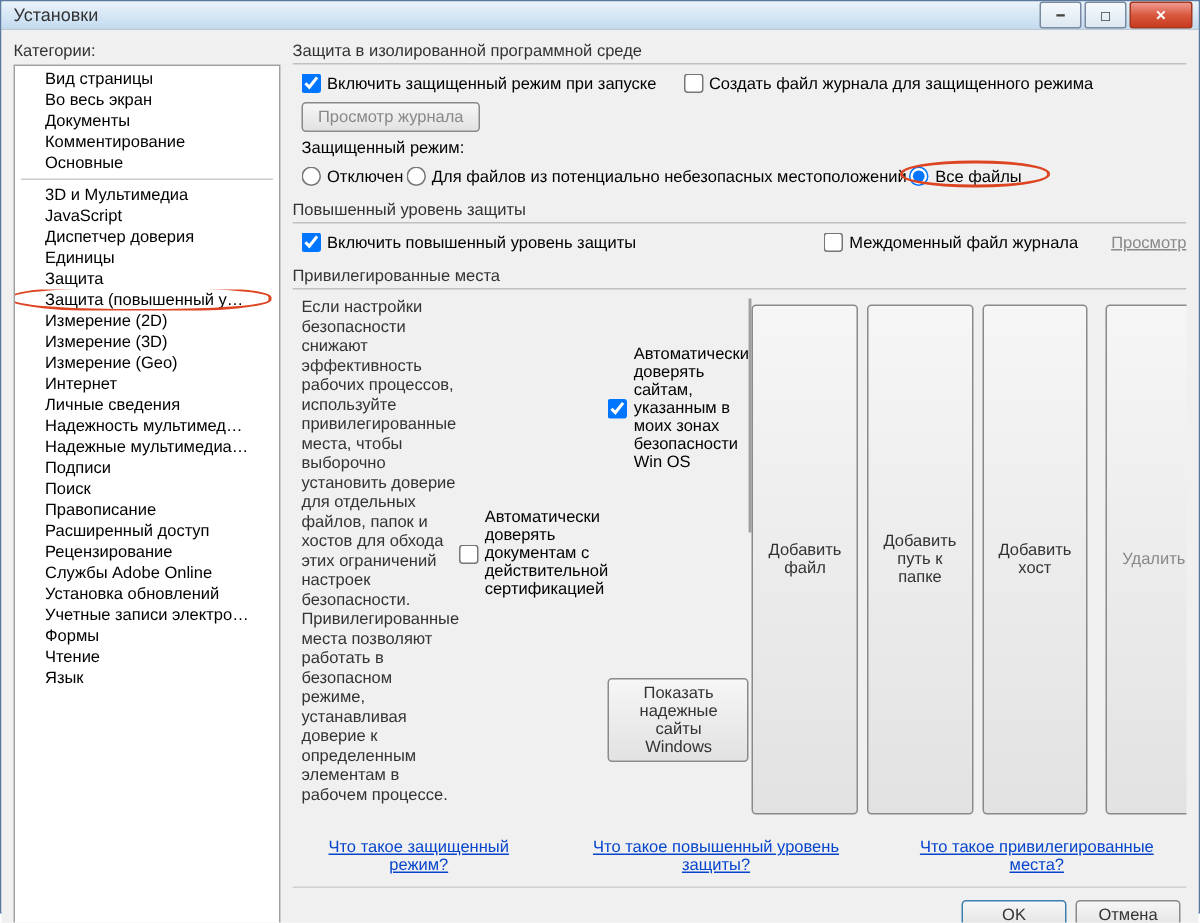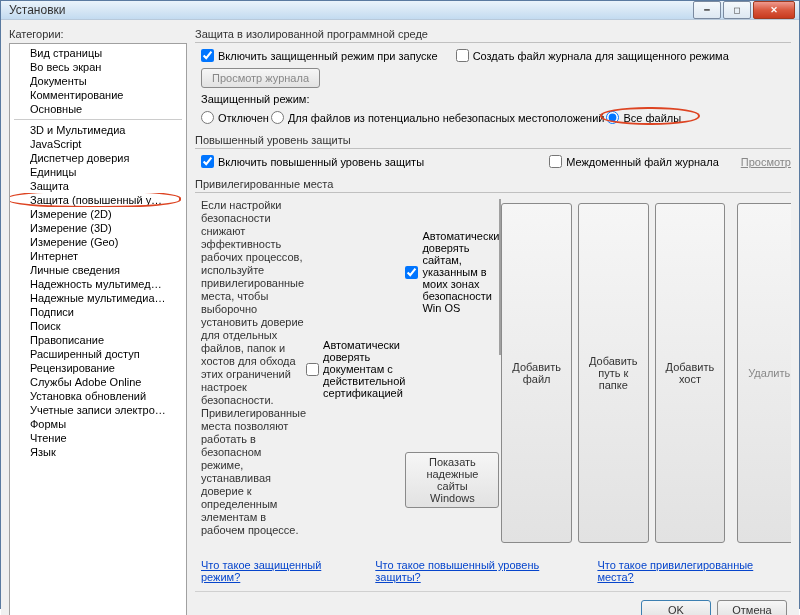--- a/index.html
+++ b/index.html
@@ -36,21 +36,21 @@
   .link { color: #0645cc; text-decoration: underline; cursor: pointer; }
   .link.disabled { color: #888; cursor:default; }
   
   .radio-group { display: flex; flex-direction: row; gap: 2px; position: relative; }
   .radio-group-label { min-width: 110px; padding-top:1px;}
   .red-circle.rad-c { left:-6px; top:-4px; width:100px; height:18px; border-radius: 48%; }
   
   .desc { font-size: 11px; color: #333; line-height: 13px; margin-bottom: 6px; }
   .listbox { background:#fff; border:1px solid #a0a0a0; height: 156px; }
   
-  .footer-links { display:flex; gap:18px; padding:10px 6px 4px; }
+  .footer-links { display:flex; gap:18px; padding:10px 6px 4px;text-align:center; }
   .dialog-btns { display:flex; justify-content:flex-end; gap:6px; padding:8px 4px 2px; border-top:1px solid #d0d0d0; margin-top:4px;}
   .dialog-btns .btn { min-width:70px; }
   
   .row-btns { display:flex; gap:6px; margin-top:4px; }
   .spacer { flex:1; }
 </style>
 </head>
 <body>
 
 <div class="window">

